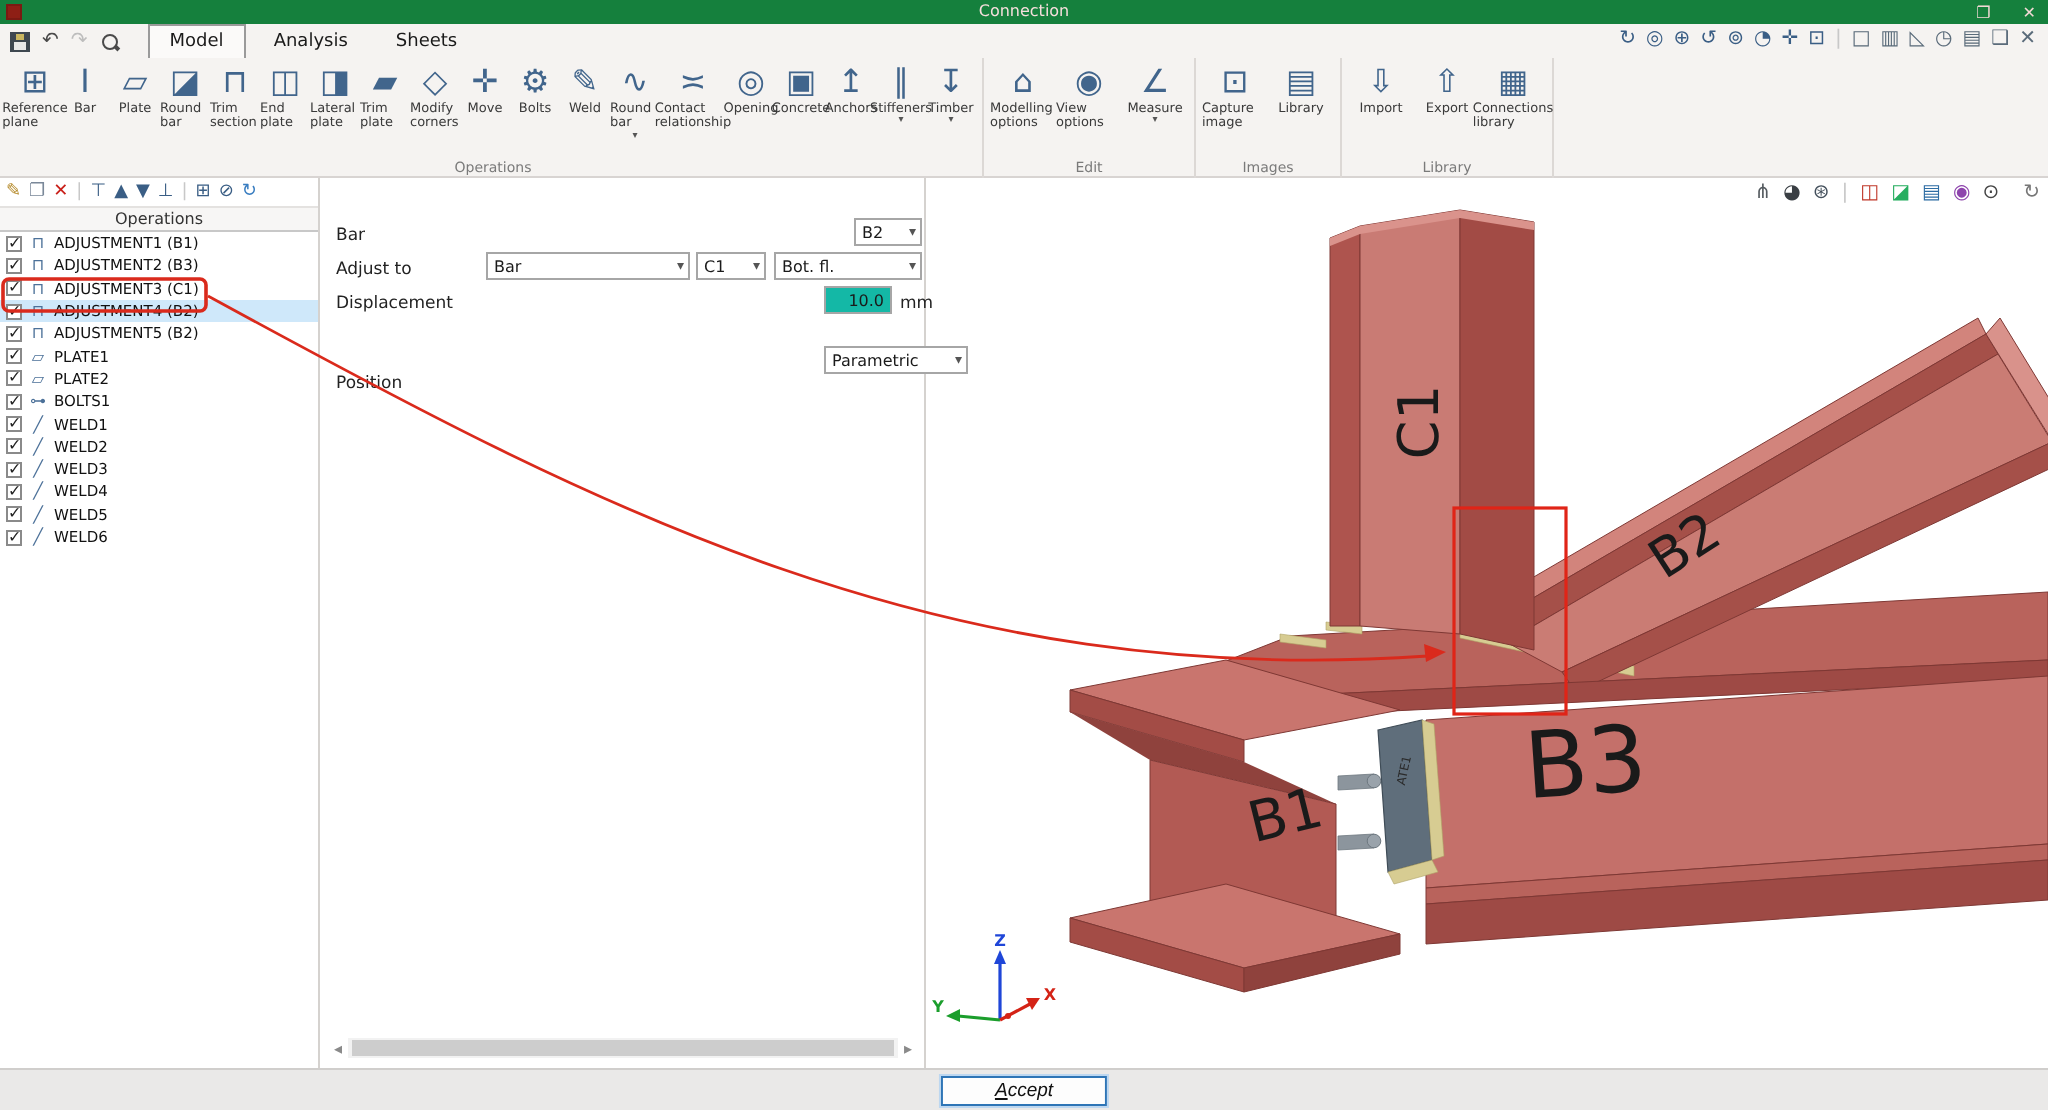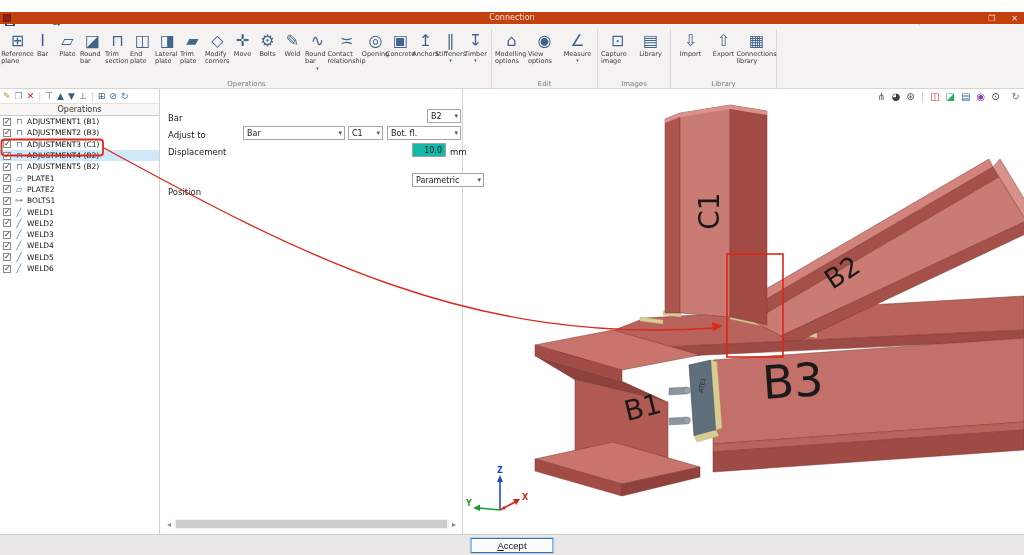--- a/index.html
+++ b/index.html
@@ -1,20 +1,20 @@
 <!DOCTYPE html>
 <html><head>
 <meta charset="utf-8">
 <style>
   * { margin:0; padding:0; box-sizing:border-box; }
   html,body { width:1024px; height:555px; overflow:hidden; }
   body { font-family:"DejaVu Sans", sans-serif; background:#fff; position:relative; font-size:9px; color:#1a1a1a; }
 
   
-  .titlebar { position:absolute; left:0; top:12px; width:1024px; height:12px; background:#c2410c; z-index:10; }
+  .titlebar { position:absolute; left:0; top:0; width:1024px; height:12px; background:#15803d; z-index:10; }
   .titlebar .title { position:absolute; left:0; right:0; top:0; height:12px; line-height:12px; text-align:center; color:#F5DEDC; font-size:8px; }
   .appicon { position:absolute; left:3px; top:2px; width:8px; height:8px; background:#8E1F15; border:1px solid #7A1A12; }
   .wincontrols { position:absolute; right:6px; top:0; height:12px; display:flex; gap:16px; align-items:center; color:#F3D9D6; font-size:8px; }
   .wincontrols span { cursor:default; }
 
   
   .ribbonwrap { position:absolute; left:0; top:12px; width:1024px; height:77px; background:#F5F3F1; border-bottom:1px solid #D8D4D2; z-index:5; }
   .tabrow { position:relative; height:17px; display:flex; align-items:center; }
   .qa { display:flex; gap:6px; align-items:center; padding-left:5px; }
   .qa .g { font-size:10px; line-height:10px; }
@@ -65,21 +65,21 @@
   .hscroll .thumb { position:absolute; left:2px; right:2px; top:1px; height:8px; background:#CDCDCD; }
 
   
   .viewport { position:absolute; left:463px; top:89px; width:561px; height:445px; background:#fff; z-index:4; }
   .vtoolbar { position:absolute; right:4px; top:1px; display:flex; gap:6px; align-items:center; z-index:6; }
   .vtoolbar .vi { font-size:10px; line-height:13px; }
   .scene { position:absolute; left:0; top:0; width:561px; height:445px; }
 
   
   .footer { position:absolute; left:0; top:534px; width:1024px; height:21px; background:#EAE9E8; border-top:1px solid #D0CECC; z-index:10; }
-  .accept { position:absolute; left:50%; transform:translateX(-50%); top:3px; background:#FDFDFD; border:1px solid #2E75B6; outline:1px solid #BDD7F0; padding:1px 26px; font-size:9.5px; color:#111; cursor:default; }
+  .accept { position:absolute; left:50%; transform:translateX(-50%); top:3px; background:#FDFDFD; border:1px solid #2E75B6; outline:1px solid #BDD7F0; padding:1px 26px; font-size:9.5px; color:#111; cursor:default;font-style:italic; }
   .accept .u { text-decoration:underline; }
 
   
   .annot { position:absolute; left:0; top:0; width:1024px; height:555px; z-index:60; pointer-events:none; }
 </style>
 </head>
 <body>
 
 <div class="titlebar">
   <span class="appicon"></span>
@@ -91,20 +91,26 @@
 </div>
 
 <div class="ribbonwrap">
   <div class="tabrow">
     <div class="qa">
       <span class="save-ico"></span>
       <span class="g" style="color:#4A4A4A">↶</span>
       <span class="g" style="color:#BDBDBD">↷</span>
       <span class="mag-ico"></span>
     </div>
+    <div class="tabs">
+
+    <div class="tab active">Model</div>
+        <div class="tab">Analysis</div>
+        <div class="tab">Sheets</div>
+      </div>
     <div class="titletools">
 
     <span class="ti" style="color: rgb(58, 94, 133);">↻</span>
         <span class="ti" style="color: rgb(58, 94, 133);">◎</span>
         <span class="ti" style="color: rgb(58, 94, 133);">⊕</span>
         <span class="ti" style="color: rgb(58, 94, 133);">↺</span>
         <span class="ti" style="color: rgb(58, 94, 133);">⊚</span>
         <span class="ti" style="color: rgb(58, 94, 133);">◔</span>
         <span class="ti" style="color: rgb(58, 94, 133);">✛</span>
         <span class="ti" style="color: rgb(58, 94, 133);">⊡</span>

